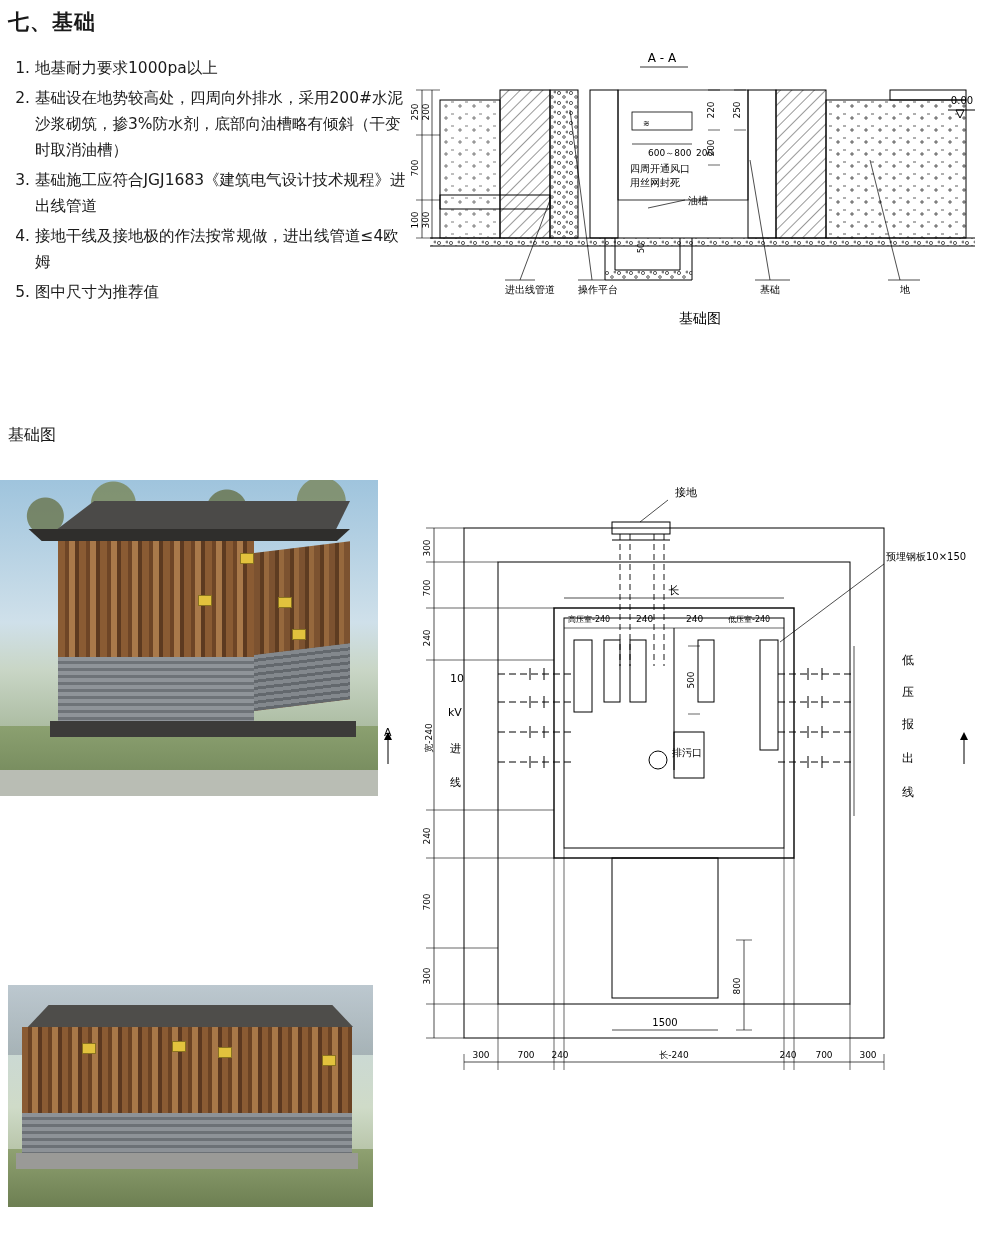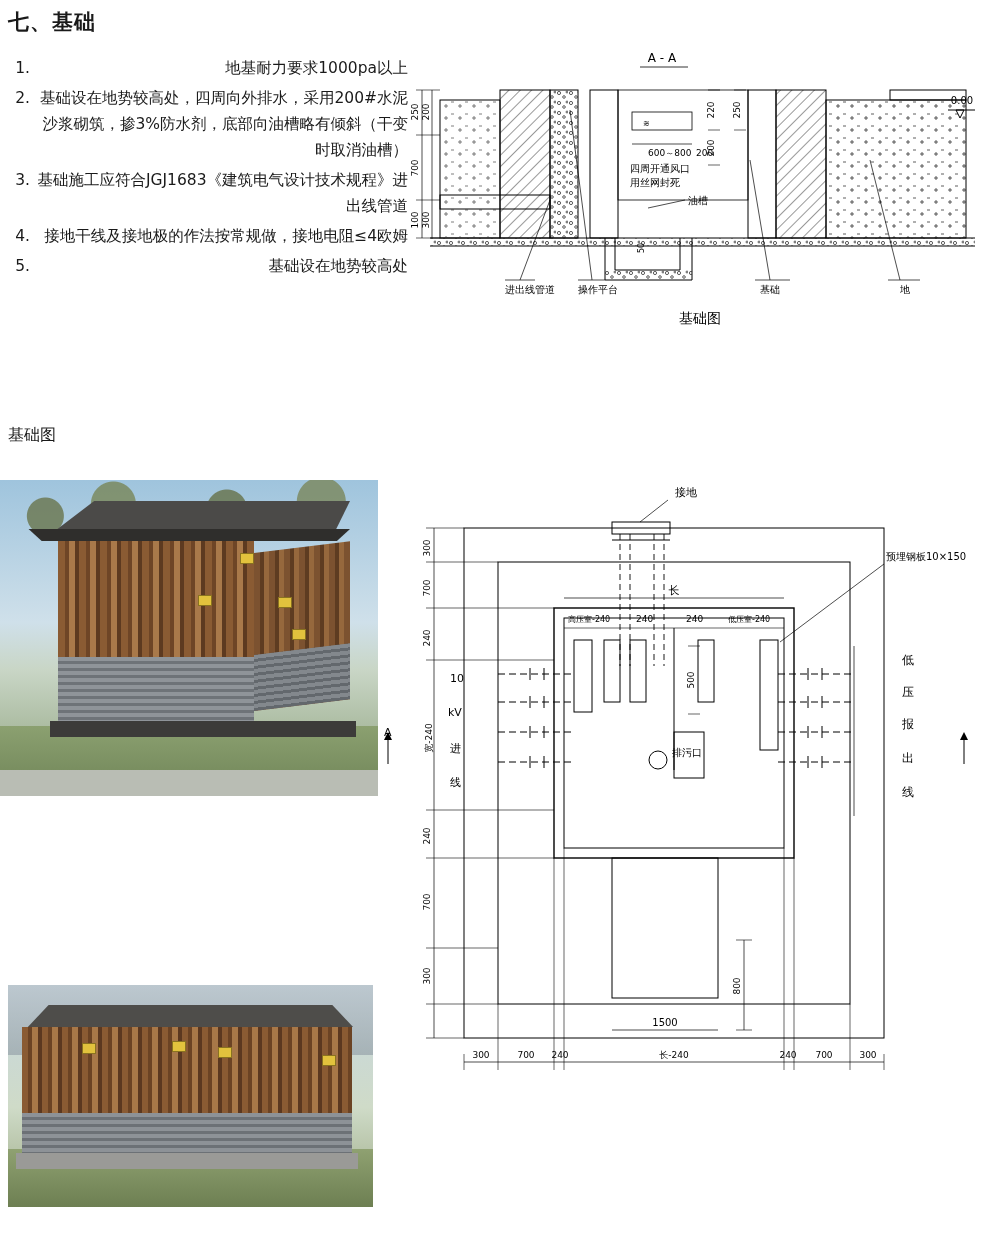--- a/index.html
+++ b/index.html
@@ -13,21 +13,21 @@
   
   .heading{
     position:absolute;left:8px;top:8px;
     font-size:21px;font-weight:bold;letter-spacing:1px;
   }
 
   
   .notes{position:absolute;left:8px;top:55px;width:400px;}
   .note{display:flex;font-size:15.5px;line-height:26px;margin-bottom:4px;}
   .note .num{width:22px;flex:none;text-align:right;padding-right:5px;}
-  .note .txt{flex:1;text-align:right;}
+  .note .txt{flex:1;}
 
   
   .section-label{position:absolute;left:8px;top:425px;font-size:16px;}
 
   
   .photo{position:absolute;overflow:hidden;}
   .photo1{left:0px;top:480px;width:378px;height:316px;}
   .photo2{left:8px;top:985px;width:365px;height:222px;}
 
   
@@ -92,25 +92,25 @@
     <div class="note">
       <span class="num">2.</span>
       <span class="txt">基础设在地势较高处，四周向外排水，采用200#水泥沙浆砌筑，掺3%防水剂，底部向油槽略有倾斜（干变时取消油槽）</span>
     </div>
     <div class="note">
       <span class="num">3.</span>
       <span class="txt">基础施工应符合JGJ1683《建筑电气设计技术规程》进出线管道</span>
     </div>
     <div class="note">
       <span class="num">4.</span>
-      <span class="txt">接地干线及接地极的作法按常规做，接地电阻≤4欧姆</span>
+      <span class="txt">接地干线及接地极的作法按常规做，进出线管道≤4欧姆</span>
     </div>
     <div class="note">
       <span class="num">5.</span>
-      <span class="txt">基础设在地势较高处</span>
+      <span class="txt">图中尺寸为推荐值</span>
     </div>
   </div>
 
   <div class="section-label">基础图</div>
 
   <div class="photo photo1">
     <div class="ph1-sky"></div>
     <div class="ph1-trees"></div>
     <div class="ph1-grass"></div>
     <div class="ph1-road"></div>

